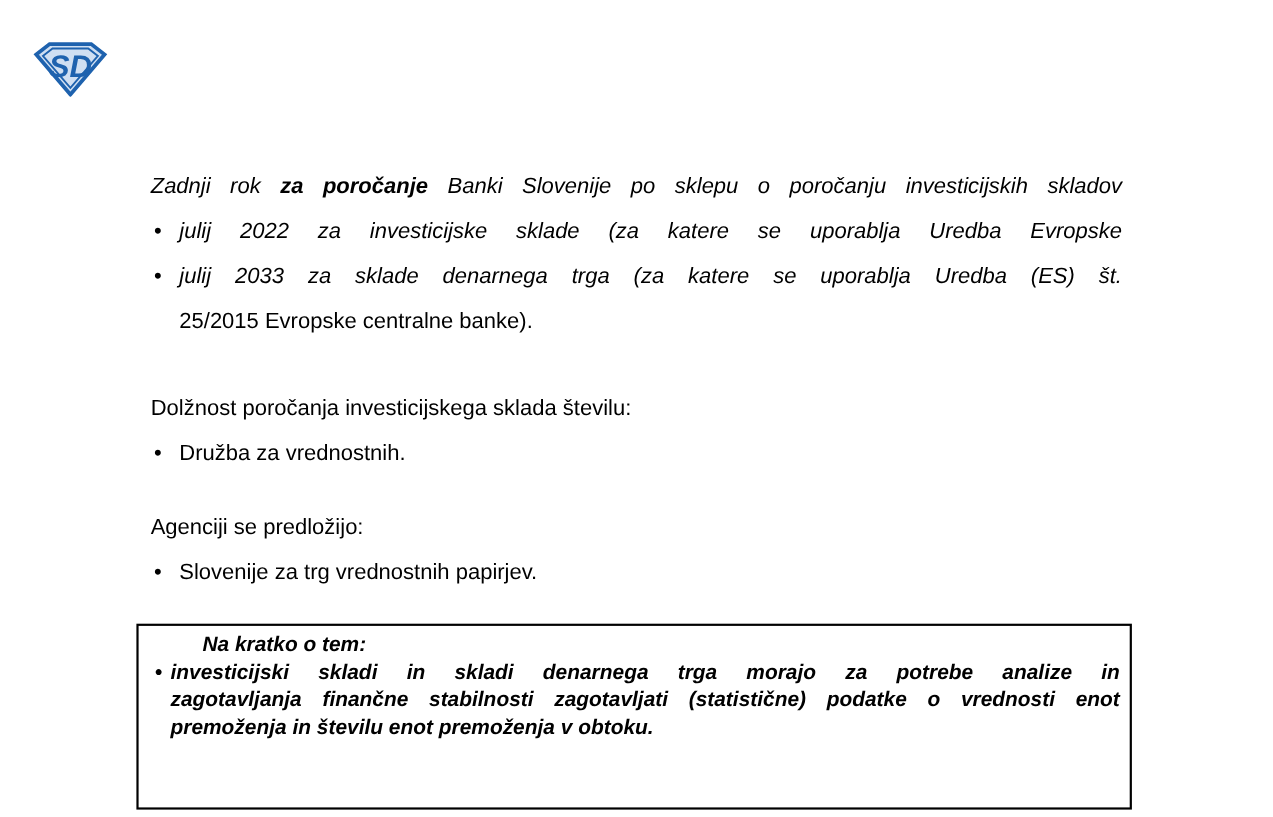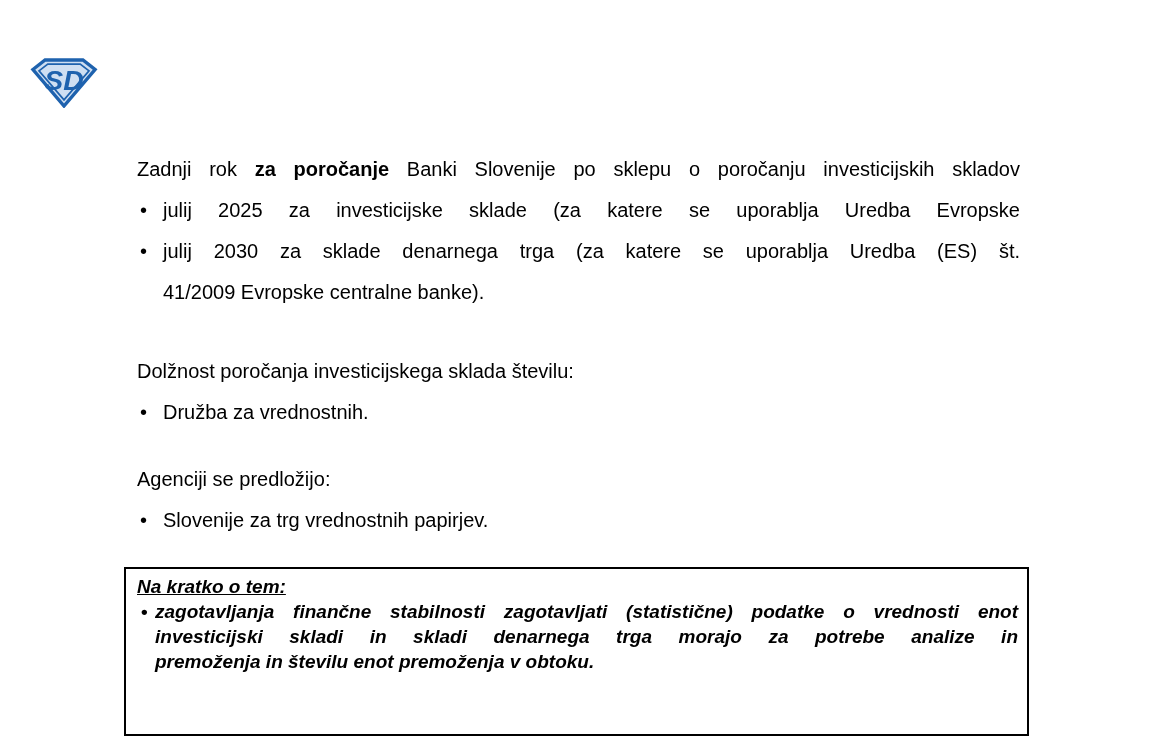--- a/index.html
+++ b/index.html
@@ -13,21 +13,21 @@
     background: #ffffff;
     color: #000000;
     font-family: "Liberation Sans", sans-serif;
     position: relative;
   }
 
   
   .logo {
     position: absolute;
     left: 30px;
-    top: 58px;
+    top: 38px;
     width: 68px;
     height: 50px;
   }
 
   
   .content {
     position: absolute;
     left: 137px;
     top: 0;
     width: 883px;
@@ -35,20 +35,21 @@
     line-height: 41px;
   }
 
   .para { margin: 0; }
   .intro { margin-top: 149px; }
 
   .line { min-height: 41px; }
   .line.just {
     text-align: justify;
     text-align-last: justify;
+    font-style: italic;
   }
   .seg-bold { font-weight: bold; }
 
   .bullet-item {
     position: relative;
     padding-left: 26px;
   }
   .bullet-item .marker {
     position: absolute;
     left: 3px;
@@ -66,21 +67,21 @@
     box-sizing: border-box;
     border: 2px solid #000000;
     padding: 5px 9px 60px 11px;
     font-size: 19px;
     line-height: 25px;
     font-style: italic;
     font-weight: bold;
   }
   .info-box .line { min-height: 25px; }
   .box-title {
-    text-decoration: underline;
+    margin-left: 47px;
   }
   .info-box .bullet-item {
     padding-left: 18px;
   }
   .info-box .bullet-item .marker {
     left: 4px;
     font-style: normal;
   }
 </style>
 </head>
@@ -97,28 +98,28 @@
 <div class="content">
 
   <div class="para intro">
       <div class="line just"><span>Zadnji rok </span><span class="seg-bold">za poročanje</span><span> Banki Slovenije po sklepu o poročanju investicijskih skladov</span></div>
     </div>
 
   <div>
     <div class="bullet-item">
       <span class="marker">•</span>
       <div>
-          <div class="line just"><span>julij 2025 za investicijske sklade (za katere se uporablja Uredba Evropske</span></div>
+          <div class="line just"><span>julij 2022 za investicijske sklade (za katere se uporablja Uredba Evropske</span></div>
         </div>
     </div>
     <div class="bullet-item">
       <span class="marker">•</span>
       <div>
-          <div class="line just"><span>julij 2030 za sklade denarnega trga (za katere se uporablja Uredba (ES) št.</span></div>
-          <div class="line"><span>41/2009 Evropske centralne banke).</span></div>
+          <div class="line just"><span>julij 2033 za sklade denarnega trga (za katere se uporablja Uredba (ES) št.</span></div>
+          <div class="line"><span>25/2015 Evropske centralne banke).</span></div>
         </div>
     </div>
   </div>
 
   <div class="para heading-gap-a">Dolžnost poročanja investicijskega sklada številu:</div>
   <div class="bullet-item">
     <span class="marker">•</span>
     <div class="line">Družba za vrednostnih.</div>
   </div>
 
@@ -126,20 +127,20 @@
   <div class="bullet-item">
     <span class="marker">•</span>
     <div class="line">Slovenije za trg vrednostnih papirjev.</div>
   </div>
 
   <div class="info-box">
     <div class="line box-title">Na kratko o tem:</div>
     <div class="bullet-item">
       <span class="marker">•</span>
       <div>
+          <div class="line just"><span>investicijski skladi in skladi denarnega trga morajo za potrebe analize in</span></div>
           <div class="line just"><span>zagotavljanja finančne stabilnosti zagotavljati (statistične) podatke o vrednosti enot</span></div>
-          <div class="line just"><span>investicijski skladi in skladi denarnega trga morajo za potrebe analize in</span></div>
           <div class="line"><span>premoženja in številu enot premoženja v obtoku.</span></div>
         </div>
     </div>
   </div>
 
 </div>
 
 </body></html>

